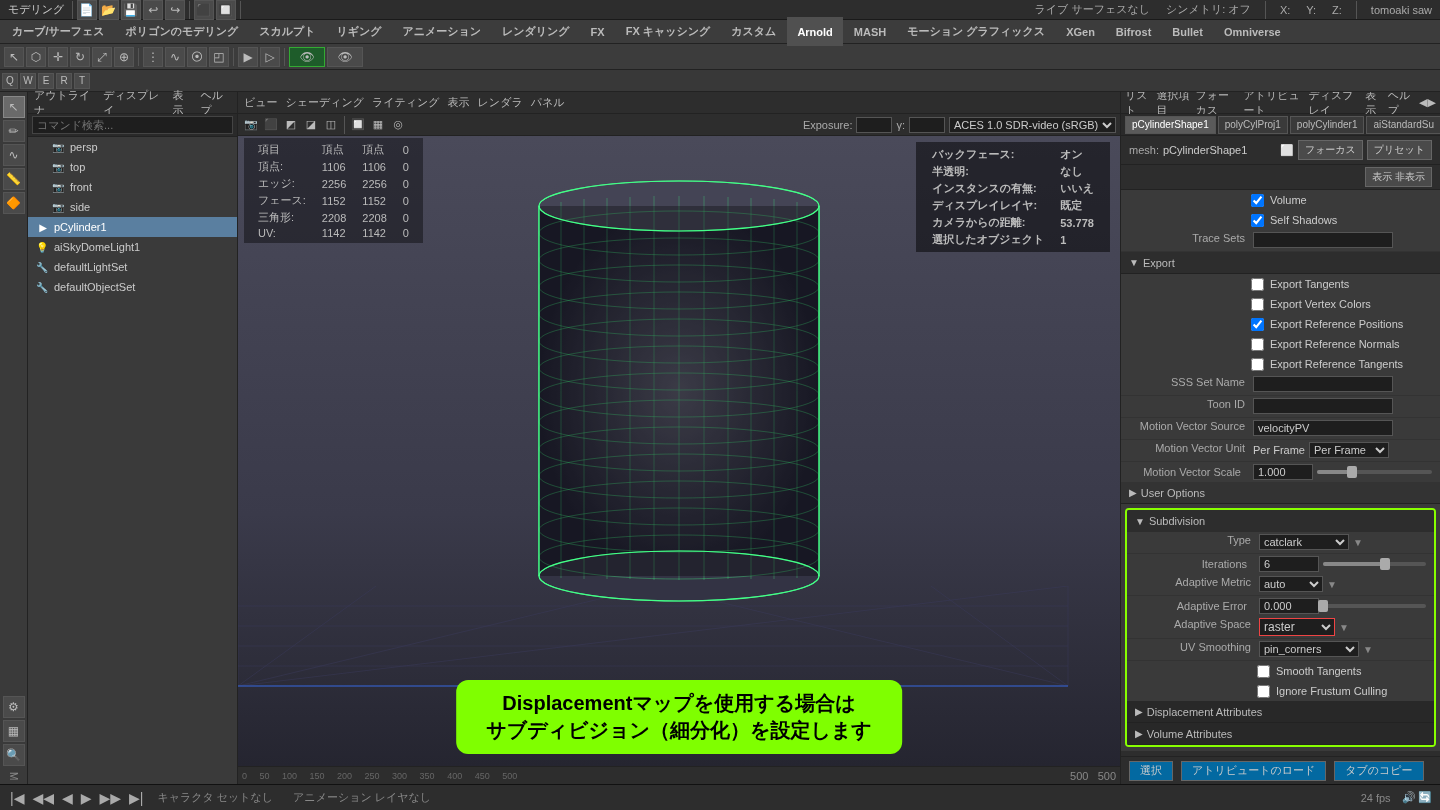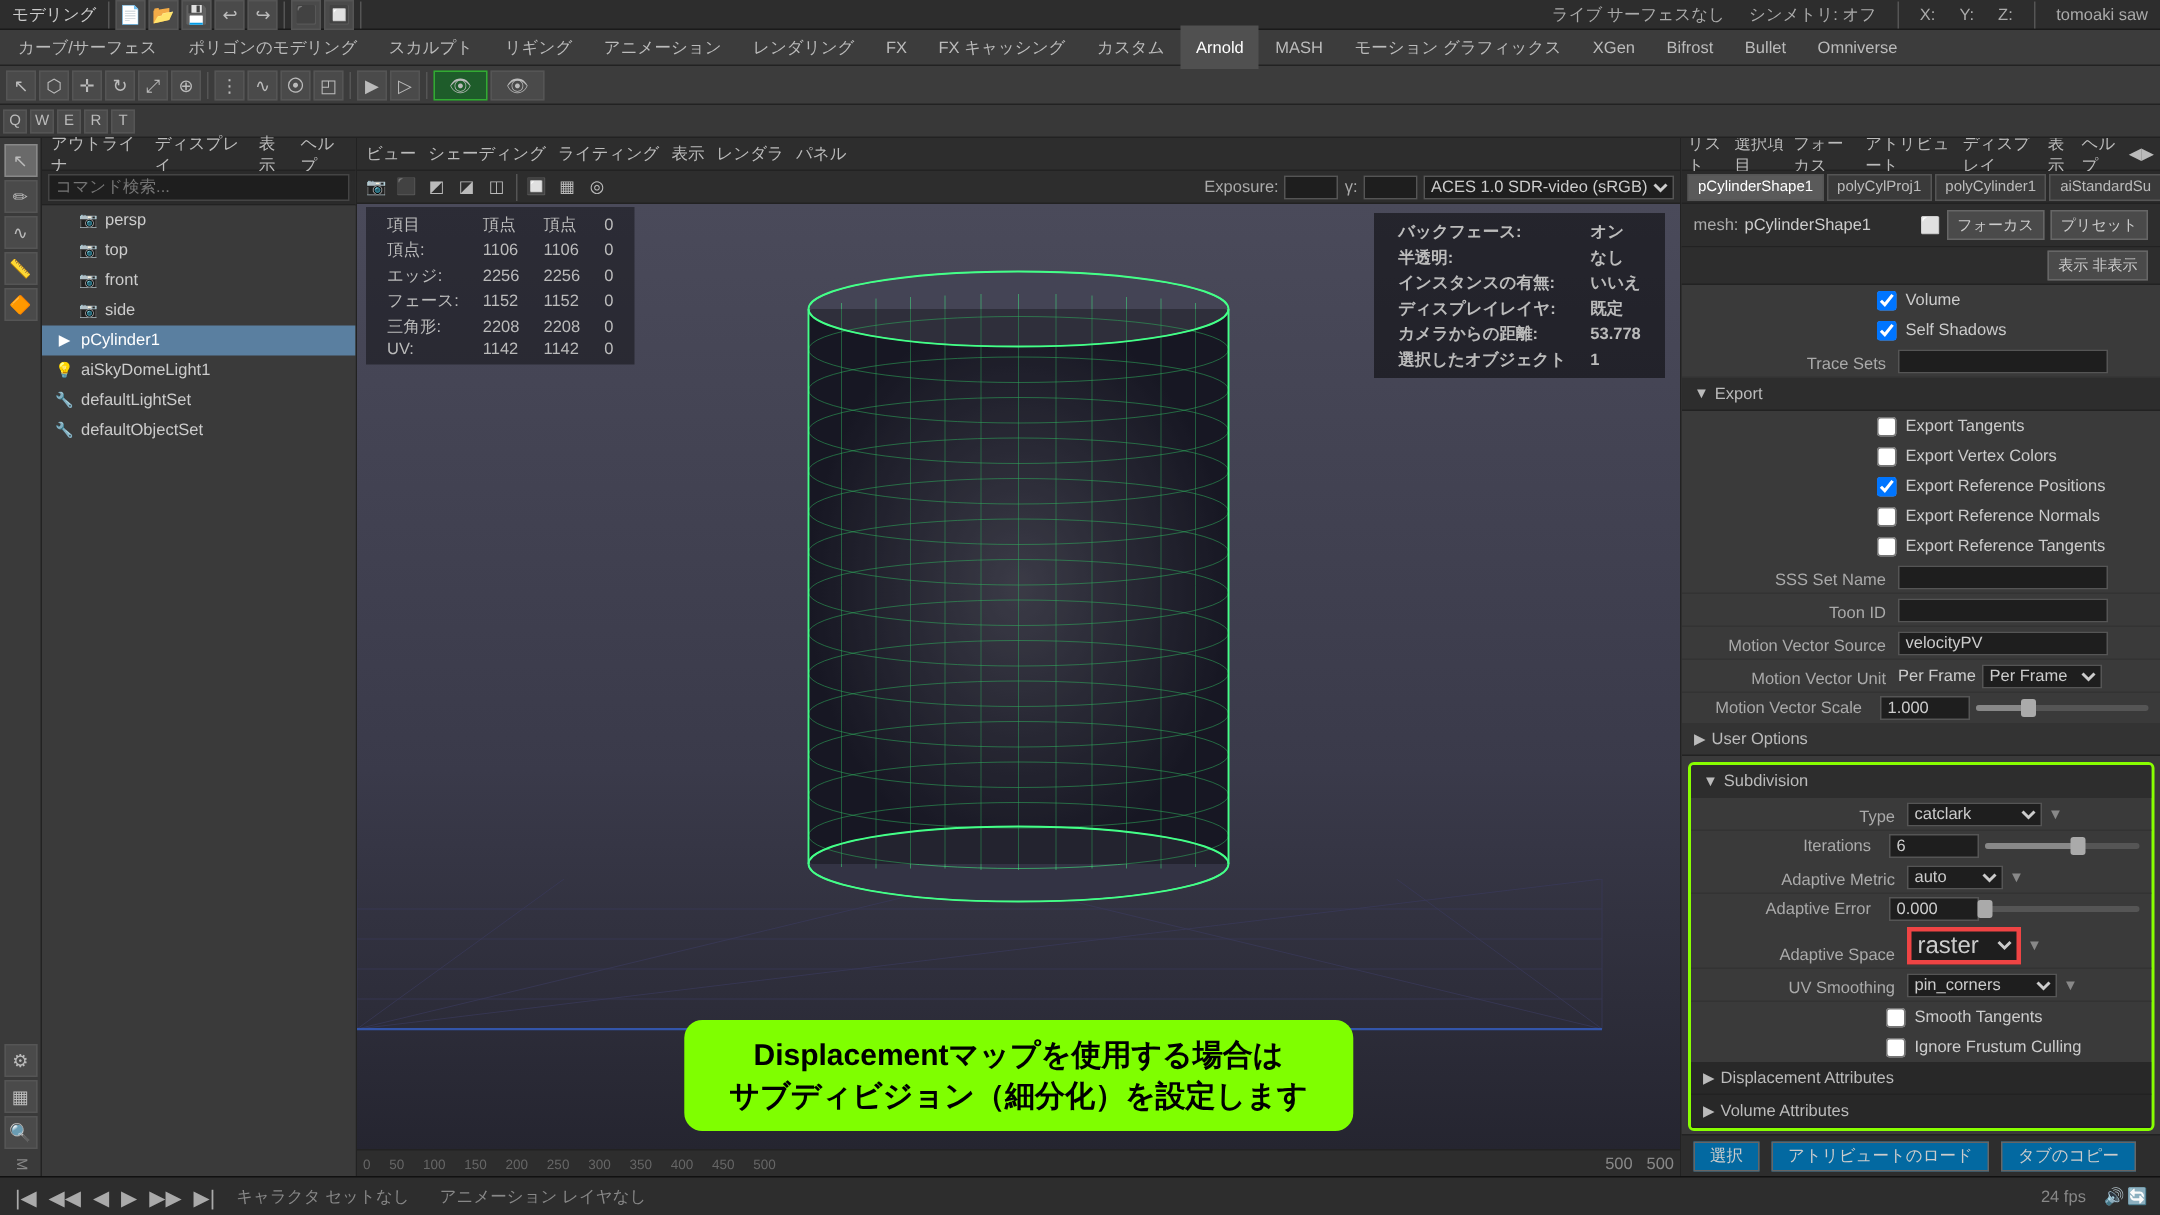--- a/index.html
+++ b/index.html
@@ -72,20 +72,21 @@
     .menu-tab {
       font-size: 11px;
       color: #bbb;
       padding: 2px 10px;
       cursor: pointer;
       height: 29px;
       display: flex;
       align-items: center;
       background: transparent;
       border: none;
+      font-weight: bold;
     }
     .menu-tab.active { background: #505050; color: #fff; }
 
     
     .main-layout {
       display: flex;
       height: calc(810px - 20px - 26px - 24px - 26px - 24px);
     }
 
     
@@ -301,22 +302,22 @@
     }
     .attr-tab.active { background: #5a5a5a; color: #fff; }
 
     .attr-content {
       flex: 1;
       overflow-y: auto;
       background: #3a3a3a;
     }
     .attr-row {
       display: flex;
-      align-items: flex-end;
-      padding: 2px 24px;
+      align-items: flex-start;
+      padding: 2px 12px;
       min-height: 22px;
       border-bottom: 1px solid #333;
     }
     .attr-label {
       width: 120px;
       font-size: 11px;
       color: #aaa;
       text-align: right;
       padding-right: 8px;
       flex-shrink: 0;
@@ -1003,21 +1004,21 @@
           <input type="text" class="slider-input" value="0.000" style="">
           <div class="slider-track">
             <div class="slider-fill" style="width:0%;"></div>
             <div class="slider-thumb" style="left:0%;"></div>
           </div>
         </div>
 
         <div class="attr-row">
           <div class="attr-label">Adaptive Space</div>
           <div class="attr-value" style="display:flex; align-items:center; gap:4px;">
-            <select style="background:#1e1e1e; border:3px solid #ef4444; color:#ccc; font-size:16px; width:76px;">
+            <select style="background:#1e1e1e; border:1px solid #ef4444; color:#ccc; font-size:12px; width:76px;">
               <option>raster</option>
             </select>
             <span style="font-size:10px; color:#888;">▼</span>
           </div>
         </div>
 
         <div class="attr-row">
           <div class="attr-label">UV Smoothing</div>
           <div class="attr-value" style="display:flex; align-items:center; gap:4px;">
             <select style="background:#1e1e1e; border:1px solid #555; color:#ccc; font-size:11px; width:100px;">

